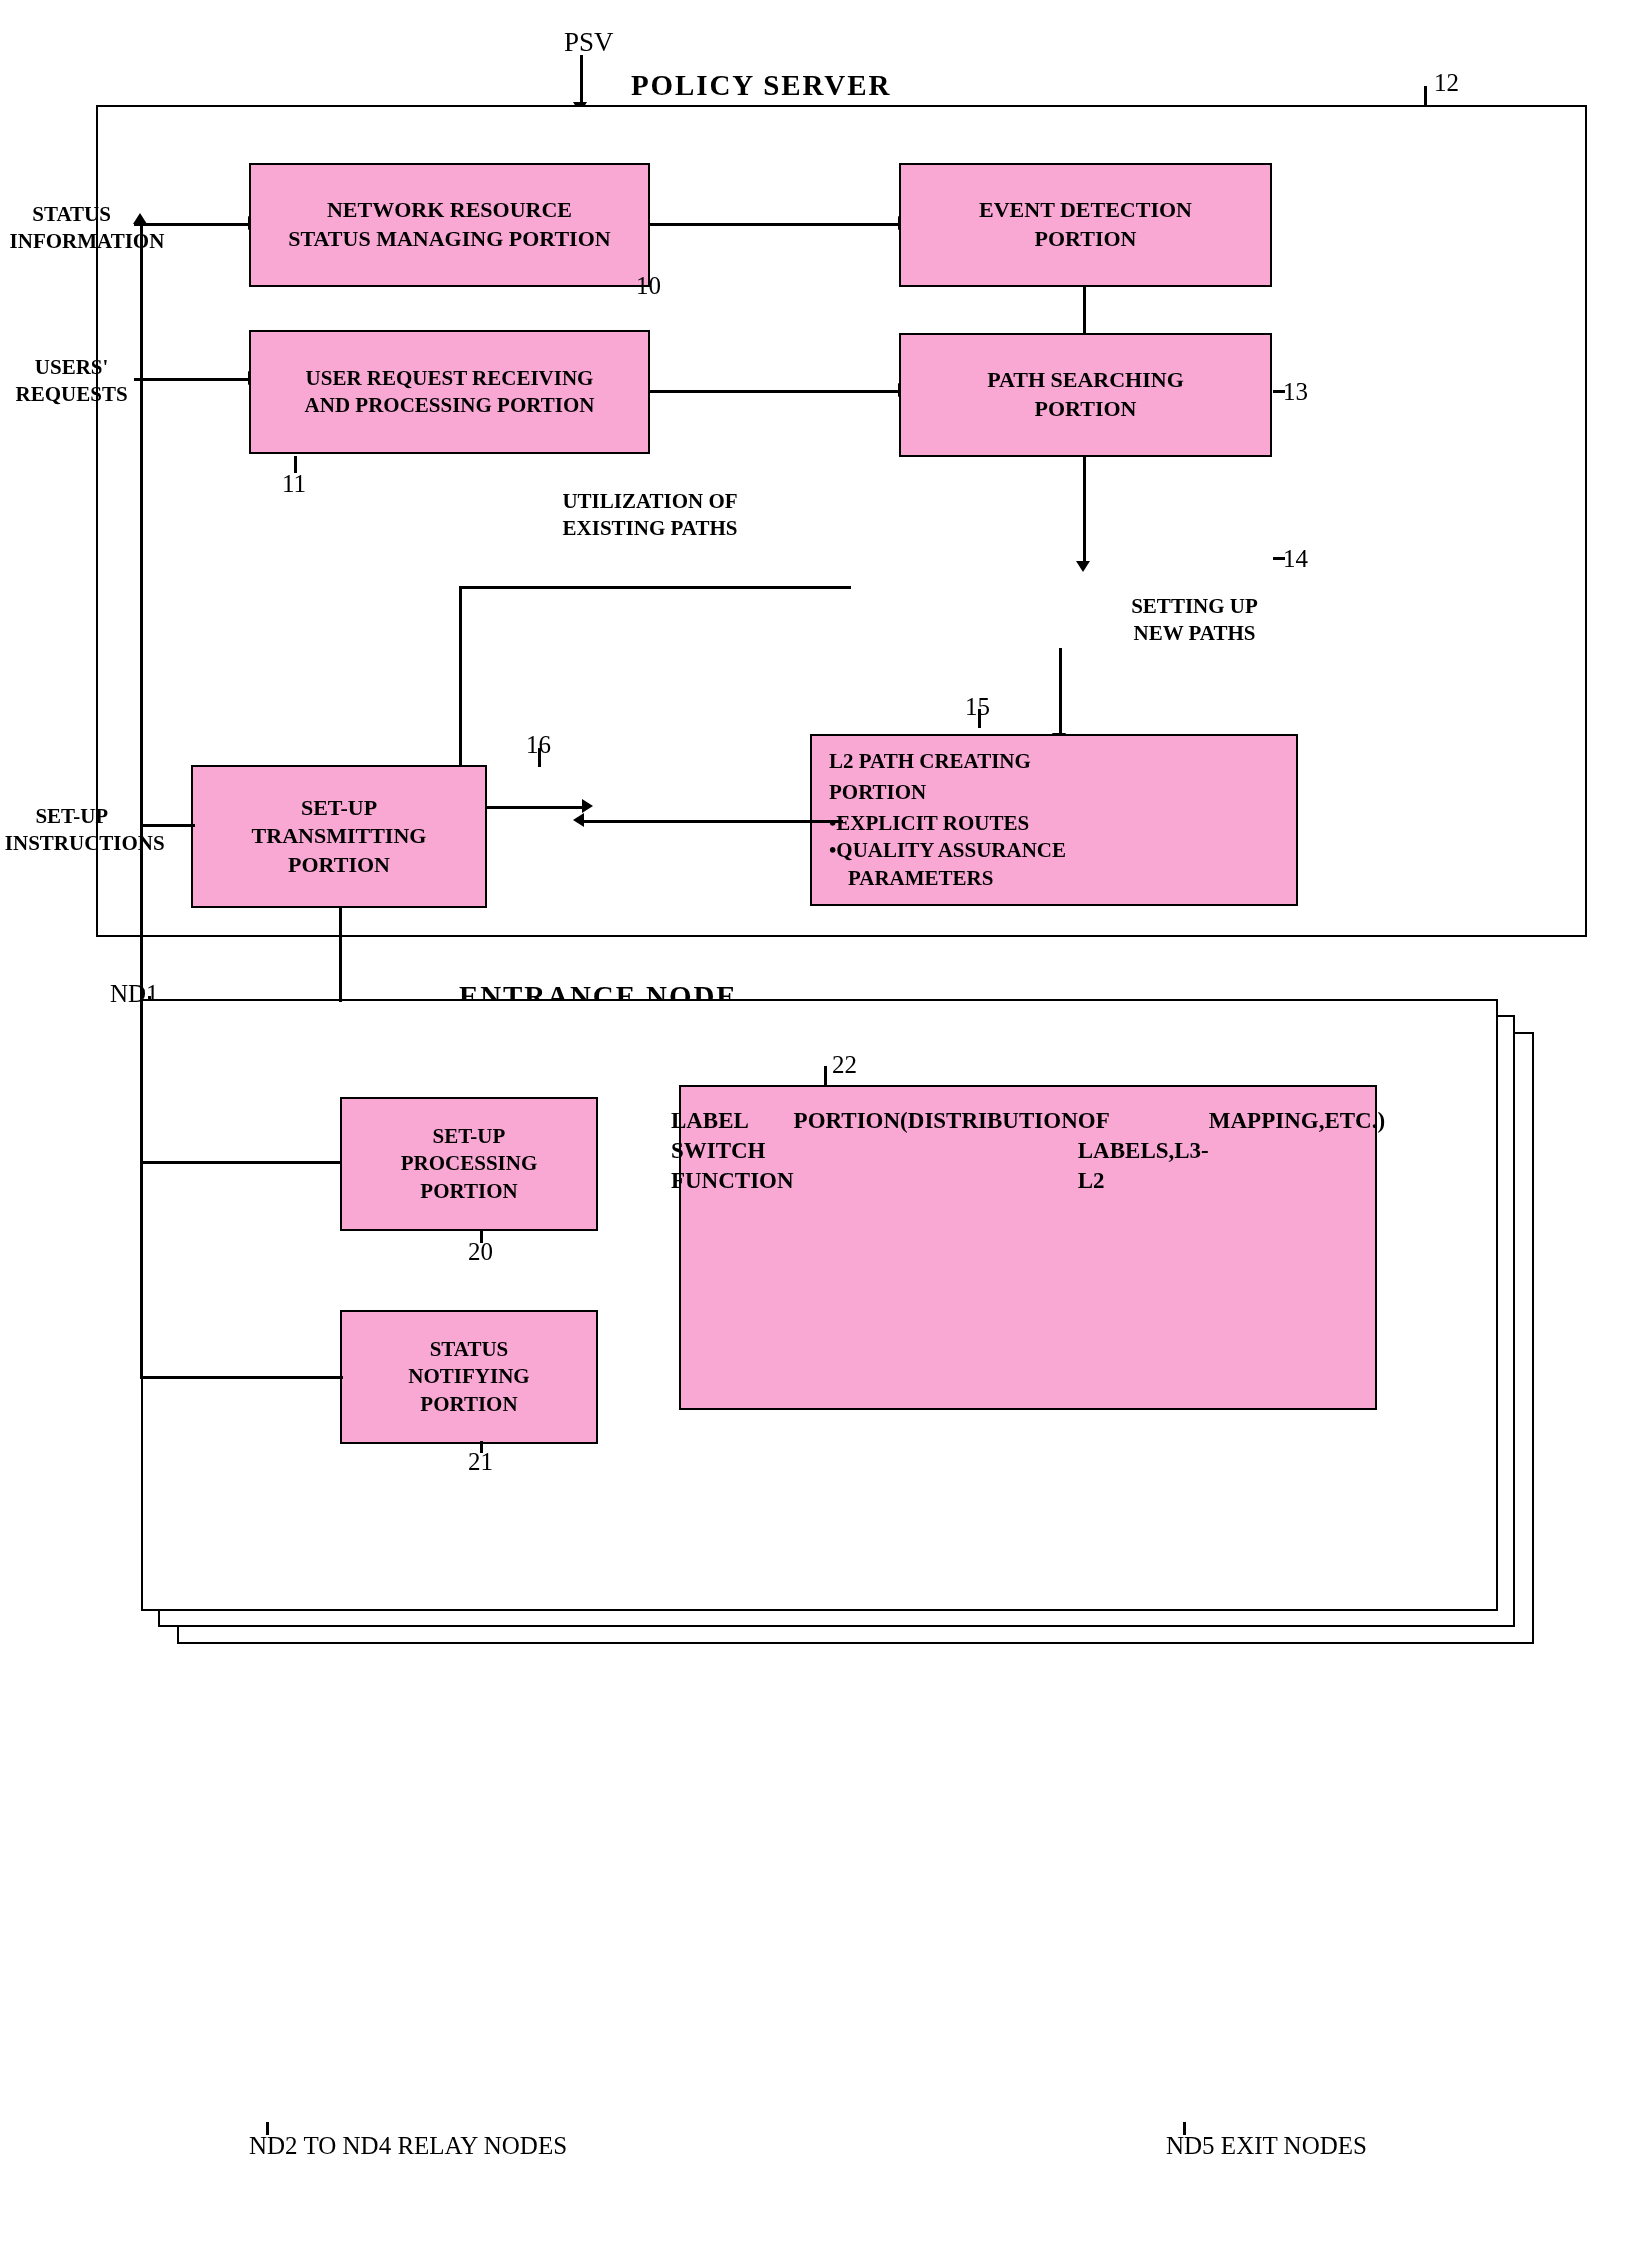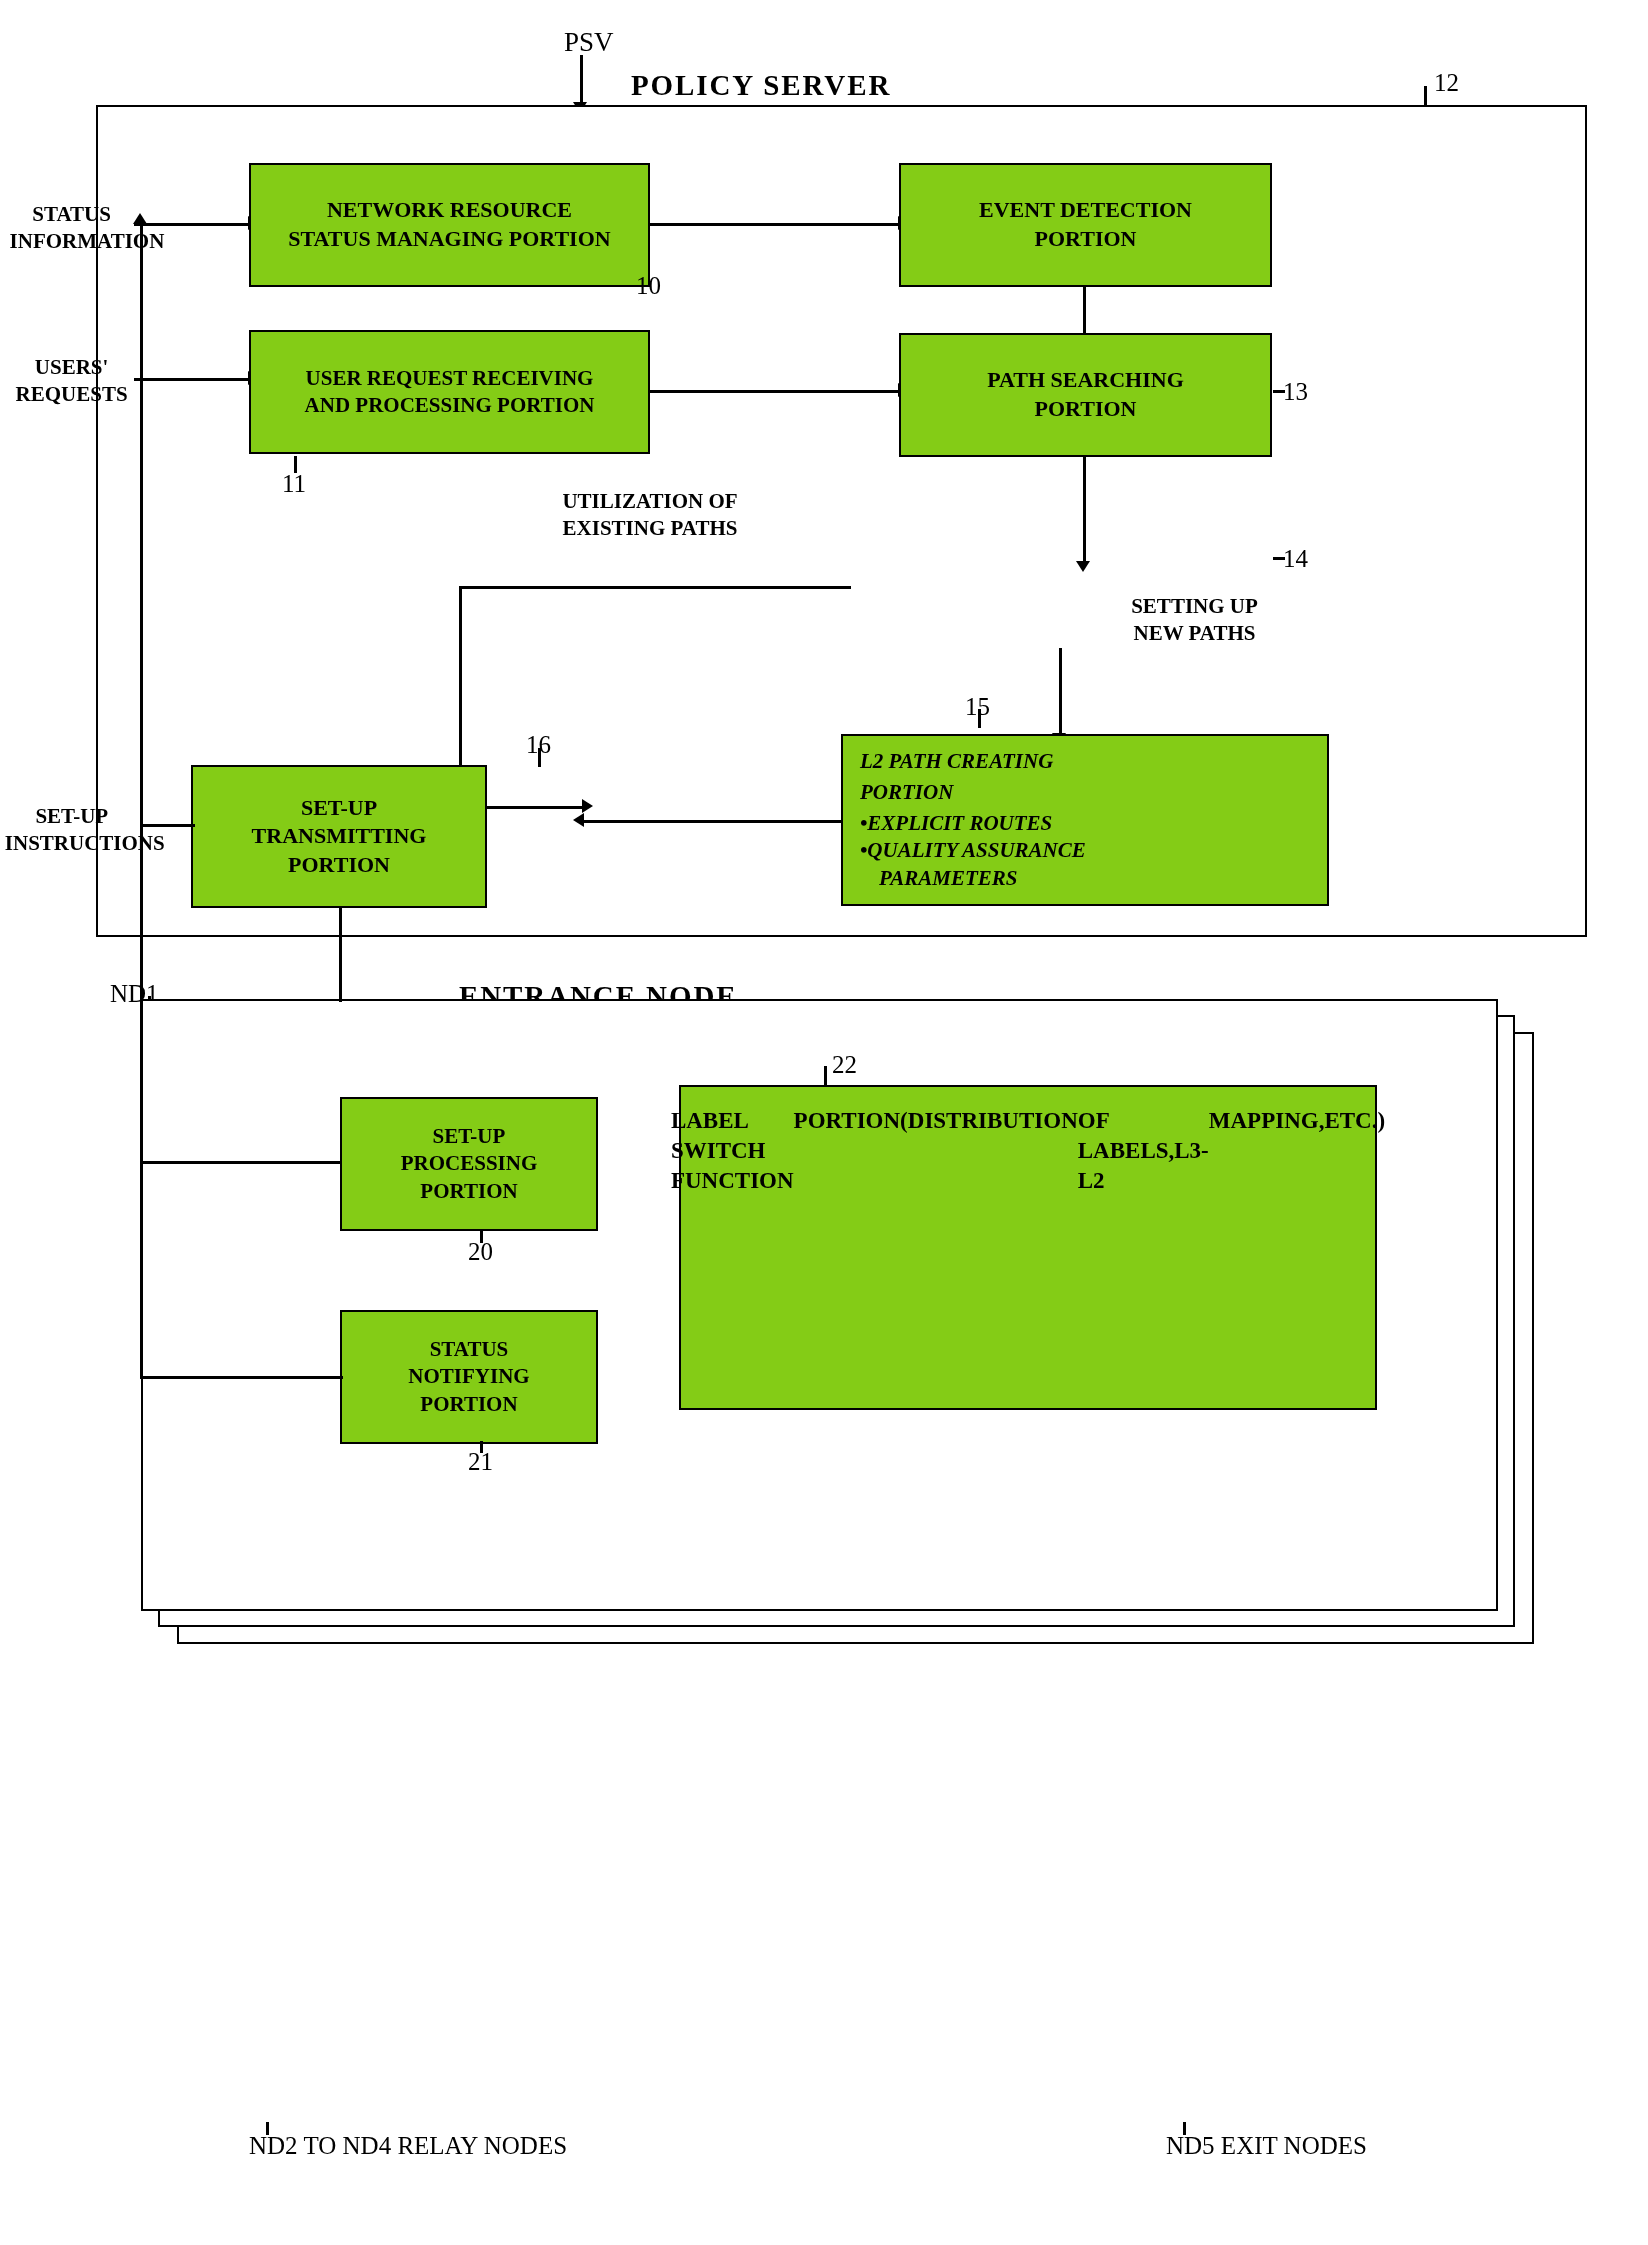--- a/index.html
+++ b/index.html
@@ -25,21 +25,21 @@
       font-size: 25px;
       font-weight: normal;
       text-align: center;
       white-space: nowrap;
     }
 
     
     .box {
       position: absolute;
       border: 2.9px solid #000;
-      background: #84cc16;
+      background: #f9a8d4;
       display: flex;
       align-items: center;
       justify-content: center;
       text-align: center;
       font-size: 23px;
       font-weight: bold;
       line-height: 1.3;
       padding: 7.6px;
     }
 
@@ -184,21 +184,21 @@
 
   <div class="arrow arrow-h arrowhead-right" style="left: 459px; top: 806px; width: 124px;"></div>
 
   <div style="position:absolute; left: 1099px; top: 593px; width: 191px; text-align: center; font-size: 21px; font-weight: bold; line-height: 1.3;">SETTING UP<br>NEW PATHS</div>
 
   <div class="arrow arrow-v arrowhead-down" style="left: 1059px; top: 648px; height: 86px;"></div>
 
   <div class="label-text" style="left: 965px; top: 693px; font-size: 25px;">15</div>
   <div style="position:absolute; left: 978px; top: 709px; width: 2.9px; height: 19px; background:#000;"></div>
 
-  <div class="box" style="left: 841px; top: 734px; width: 488px; height: 172px; font-size: 21px; text-align: left; padding: 20px 17px; align-items: flex-start; flex-direction: column; justify-content: center; font-style: italic;">
+  <div class="box" style="left: 810px; top: 734px; width: 488px; height: 172px; font-size: 21px; text-align: left; padding: 20px 17px; align-items: flex-start; flex-direction: column; justify-content: center;">
     <div style="font-weight: bold; margin-bottom: 3.8px;">L2 PATH CREATING</div>
     <div style="font-weight: bold; margin-bottom: 3.8px;">PORTION</div>
     <div style="font-weight: bold;">•EXPLICIT ROUTES</div>
     <div style="font-weight: bold;">•QUALITY ASSURANCE</div>
     <div style="font-weight: bold; padding-left: 19px;">PARAMETERS</div>
   </div>
 
   <div class="arrow arrow-h arrowhead-left" style="left: 583px; top: 820px; width: 260px;"></div>
 
   <div class="label-text" style="left: 526px; top: 731px; font-size: 25px;">16</div>

